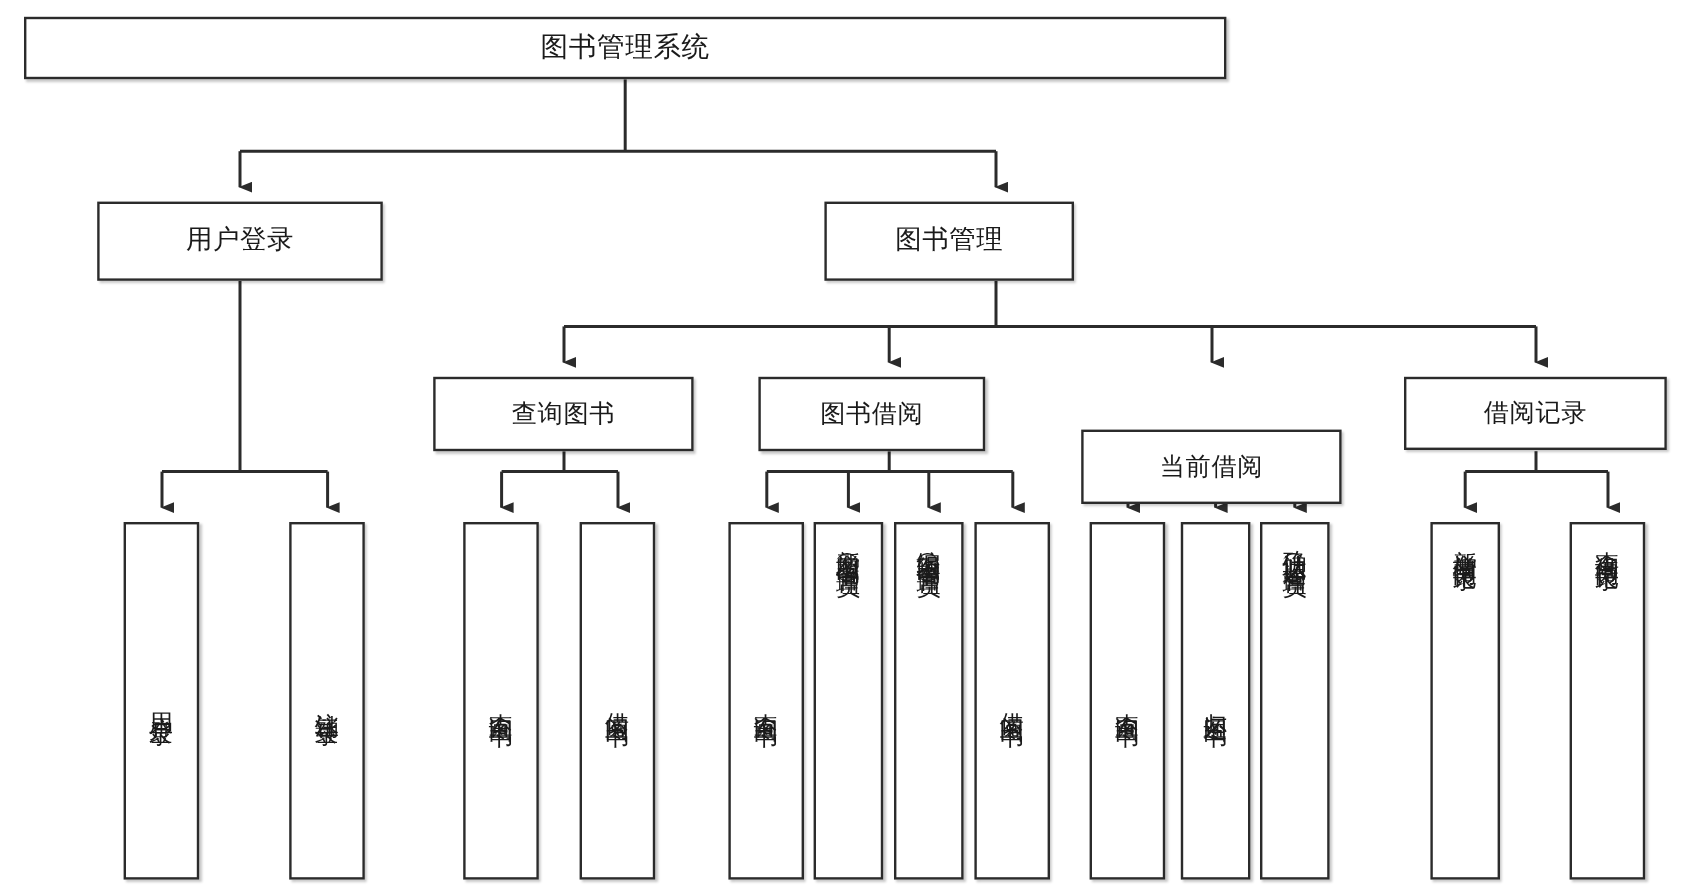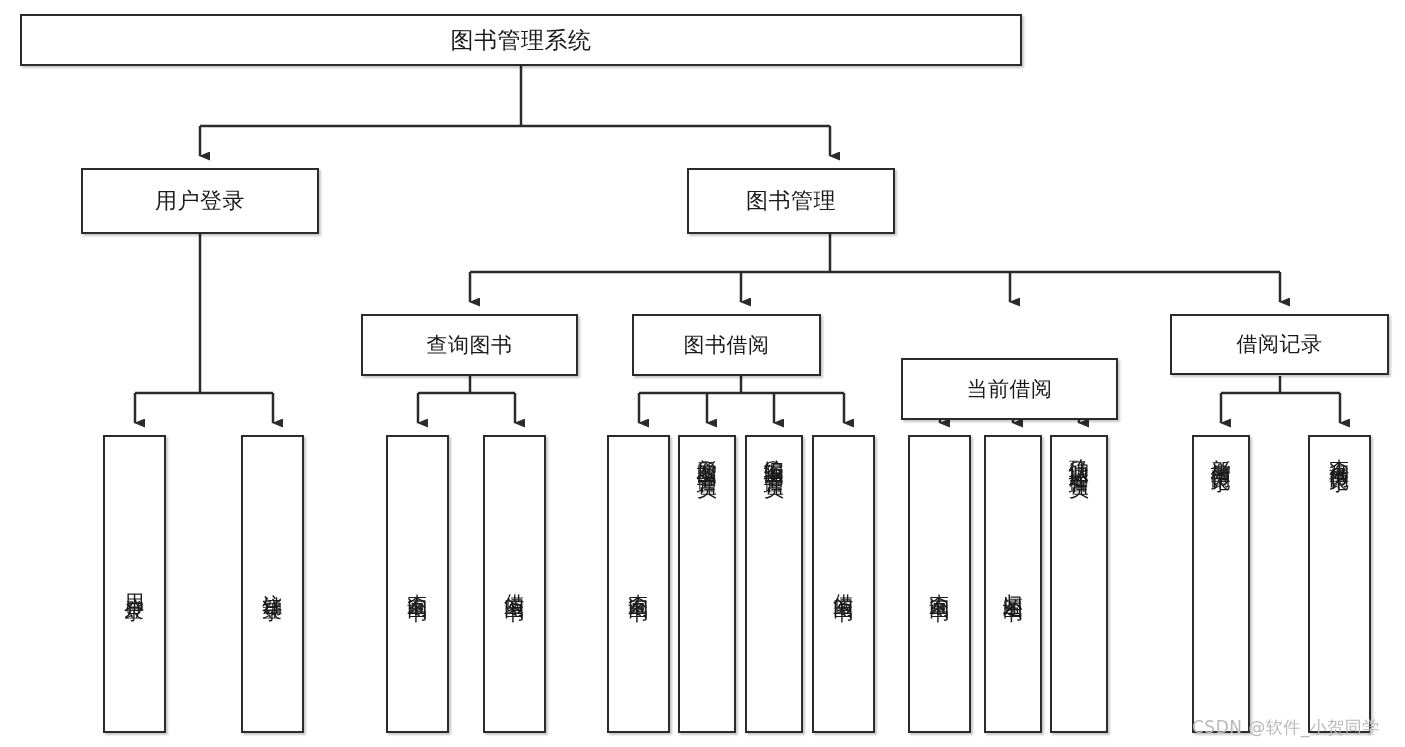--- a/index.html
+++ b/index.html
@@ -179,15 +179,14 @@
         <span class="node-label">确认归还（管理员）</span>
       </div>
       <div class="node node-leaf" style="left: 1192px; top: 435px; width: 58px; height: 298px;">
         <span class="node-label">新增借阅记录</span>
       </div>
       <div class="node node-leaf" style="left: 1308px; top: 435px; width: 63px; height: 298px;">
         <span class="node-label">查询借阅记录</span>
       </div>
     </div>
 
-  <div class="watermark">CSDN @软件_小贺同学</div>
 
 </div>
 
 </body></html>

